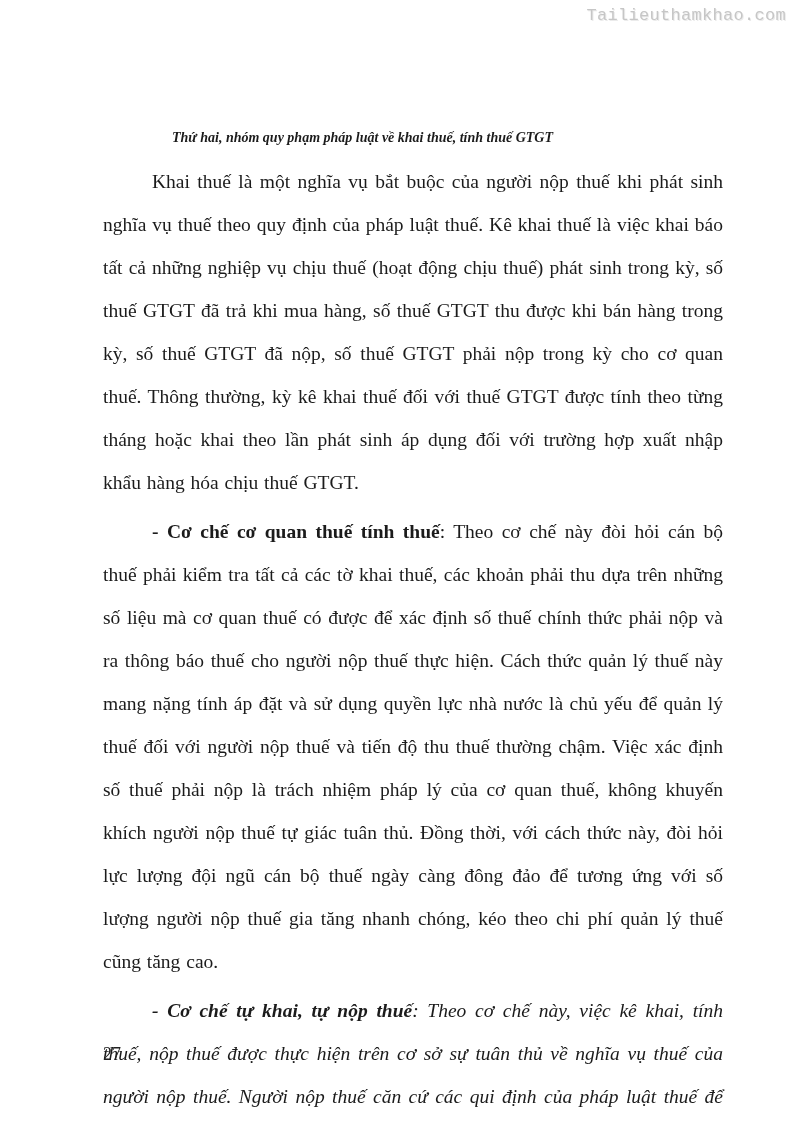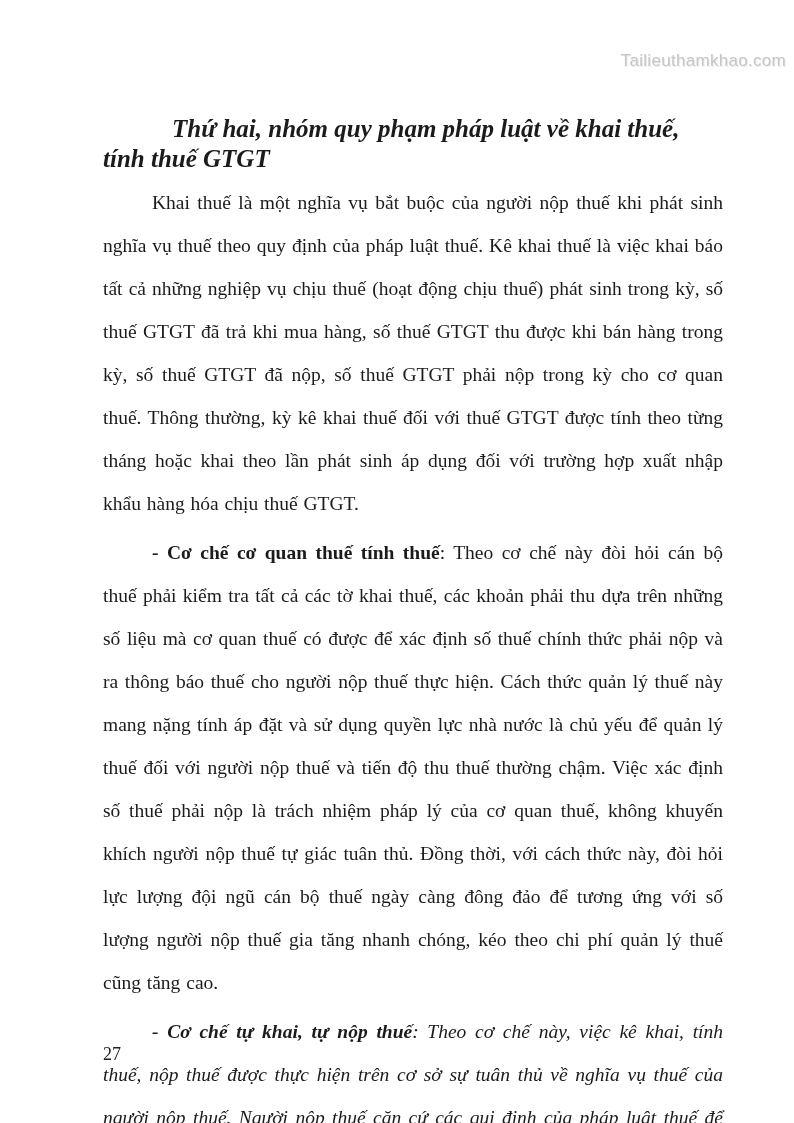--- a/index.html
+++ b/index.html
@@ -10,36 +10,35 @@
     background: #ffffff;
     position: relative;
     overflow: hidden;
     font-family: "Liberation Serif", serif;
     color: #1b1b1b;
   }
   .watermark {
     position: absolute;
     top: 6px;
     right: 8px;
-    font-family: Liberation Sans, sans-serif;
+    font-family: Liberation Mono, monospace;
     font-size: 17px;
     color: #c6c6c6;
     text-shadow: 1px 1px 0 #ebebeb;
     letter-spacing: 0.3px;
-    margin-top: 45px;
   }
   .content {
     position: absolute;
     left: 103px;
     top: 106px;
     width: 620px;
   }
   .heading {
-    margin: 8px 0 7px 0;
-    font-size: 25px;
+    margin: 17px 0 7px 0;
+    font-size: 14px;
     line-height: 30px;
     font-weight: bold;
     font-style: italic;
     text-indent: 69px;
   }
   .para {
     margin: 0 0 6px 0;
     font-size: 19.5px;
     line-height: 43px;
     text-align: justify;

